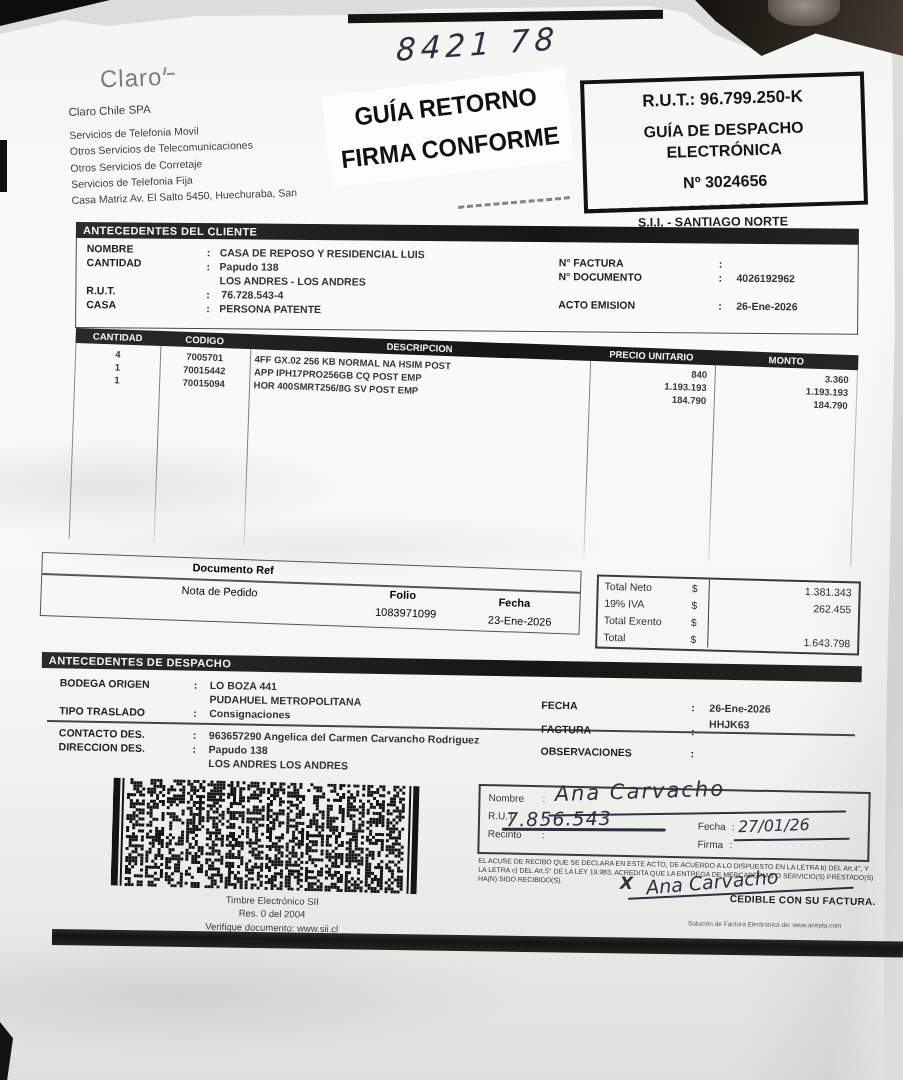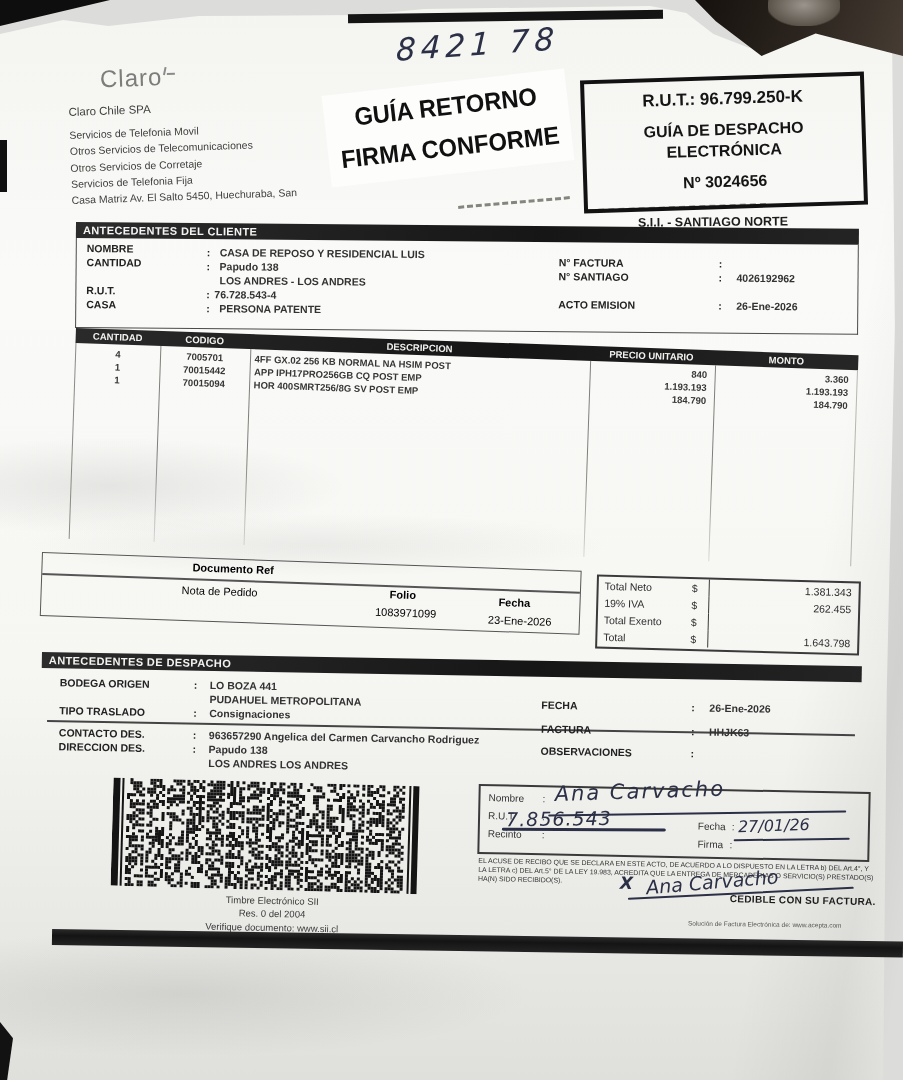--- a/index.html
+++ b/index.html
@@ -191,25 +191,25 @@
       <span class="lab" style="left:10px; top:60px;">CASA</span>
 
       <span class="lab" style="left:130px; top:7px;">:</span>
       <span class="lab" style="left:130px; top:21px;">:</span>
       <span class="lab" style="left:130px; top:49px;">:</span>
       <span class="lab" style="left:130px; top:63px;">:</span>
 
       <span class="val" style="left:143px; top:7px;">CASA DE REPOSO Y RESIDENCIAL LUIS</span>
       <span class="val" style="left:143px; top:21px;">Papudo 138</span>
       <span class="val" style="left:143px; top:35px;">LOS ANDRES -  LOS ANDRES</span>
-      <span class="val" style="left:138px; top:49px;">76.728.543-4</span>
+      <span class="val" style="left:145px; top:49px;">76.728.543-4</span>
       <span class="val" style="left:143px; top:63px;">PERSONA PATENTE</span>
 
       <span class="lab" style="left:482px; top:14px;">N° FACTURA</span>
-      <span class="lab" style="left:482px; top:28px;">N° SANTIAGO</span>
+      <span class="lab" style="left:482px; top:28px;">N° DOCUMENTO</span>
       <span class="lab" style="left:482px; top:56px;">ACTO EMISION</span>
       <span class="lab" style="left:642px; top:14px;">:</span>
       <span class="lab" style="left:642px; top:28px;">:</span>
       <span class="lab" style="left:642px; top:56px;">:</span>
       <span class="val" style="left:660px; top:14px;"></span>
       <span class="val" style="left:660px; top:28px;">4026192962</span>
       <span class="val" style="left:660px; top:56px;">26-Ene-2026</span>
     </div>
   </div>
 
@@ -302,21 +302,21 @@
     <span class="lab" style="left:18px; top:72px;">DIRECCION DES.</span>
     <span class="lab" style="left:152px; top:72px;">:</span>
     <span class="val" style="left:168px; top:72px;">Papudo 138</span>
     <span class="val" style="left:168px; top:86px;">LOS ANDRES   LOS ANDRES</span>
 
     <span class="lab" style="left:500px; top:22px;">FECHA</span>
     <span class="lab" style="left:650px; top:22px;">:</span>
     <span class="val" style="left:668px; top:22px;">26-Ene-2026</span>
     <span class="lab" style="left:500px; top:46px;">FACTURA</span>
     <span class="lab" style="left:650px; top:46px;">:</span>
-    <span class="val" style="left:668px; top:46px;">HHJK63</span>
+    <span class="val" style="left:668px; top:38px;">HHJK63</span>
     <span class="lab" style="left:500px; top:68px;">OBSERVACIONES</span>
     <span class="lab" style="left:650px; top:68px;">:</span>
     <span class="val" style="left:668px; top:68px;"></span>
   </div>
 
   <div class="abs barcode" id="barcode"><svg width="315" height="108" viewBox="0 0 315 108">
         <rect x="0" y="0" width="7" height="108" fill="#141414"></rect>
         <rect x="9" y="0" width="2" height="108" fill="#141414"></rect>
         <rect x="17" y="0" width="3" height="3" fill="#141414"></rect>
         <rect x="17" y="3" width="3" height="3" fill="#141414"></rect>

